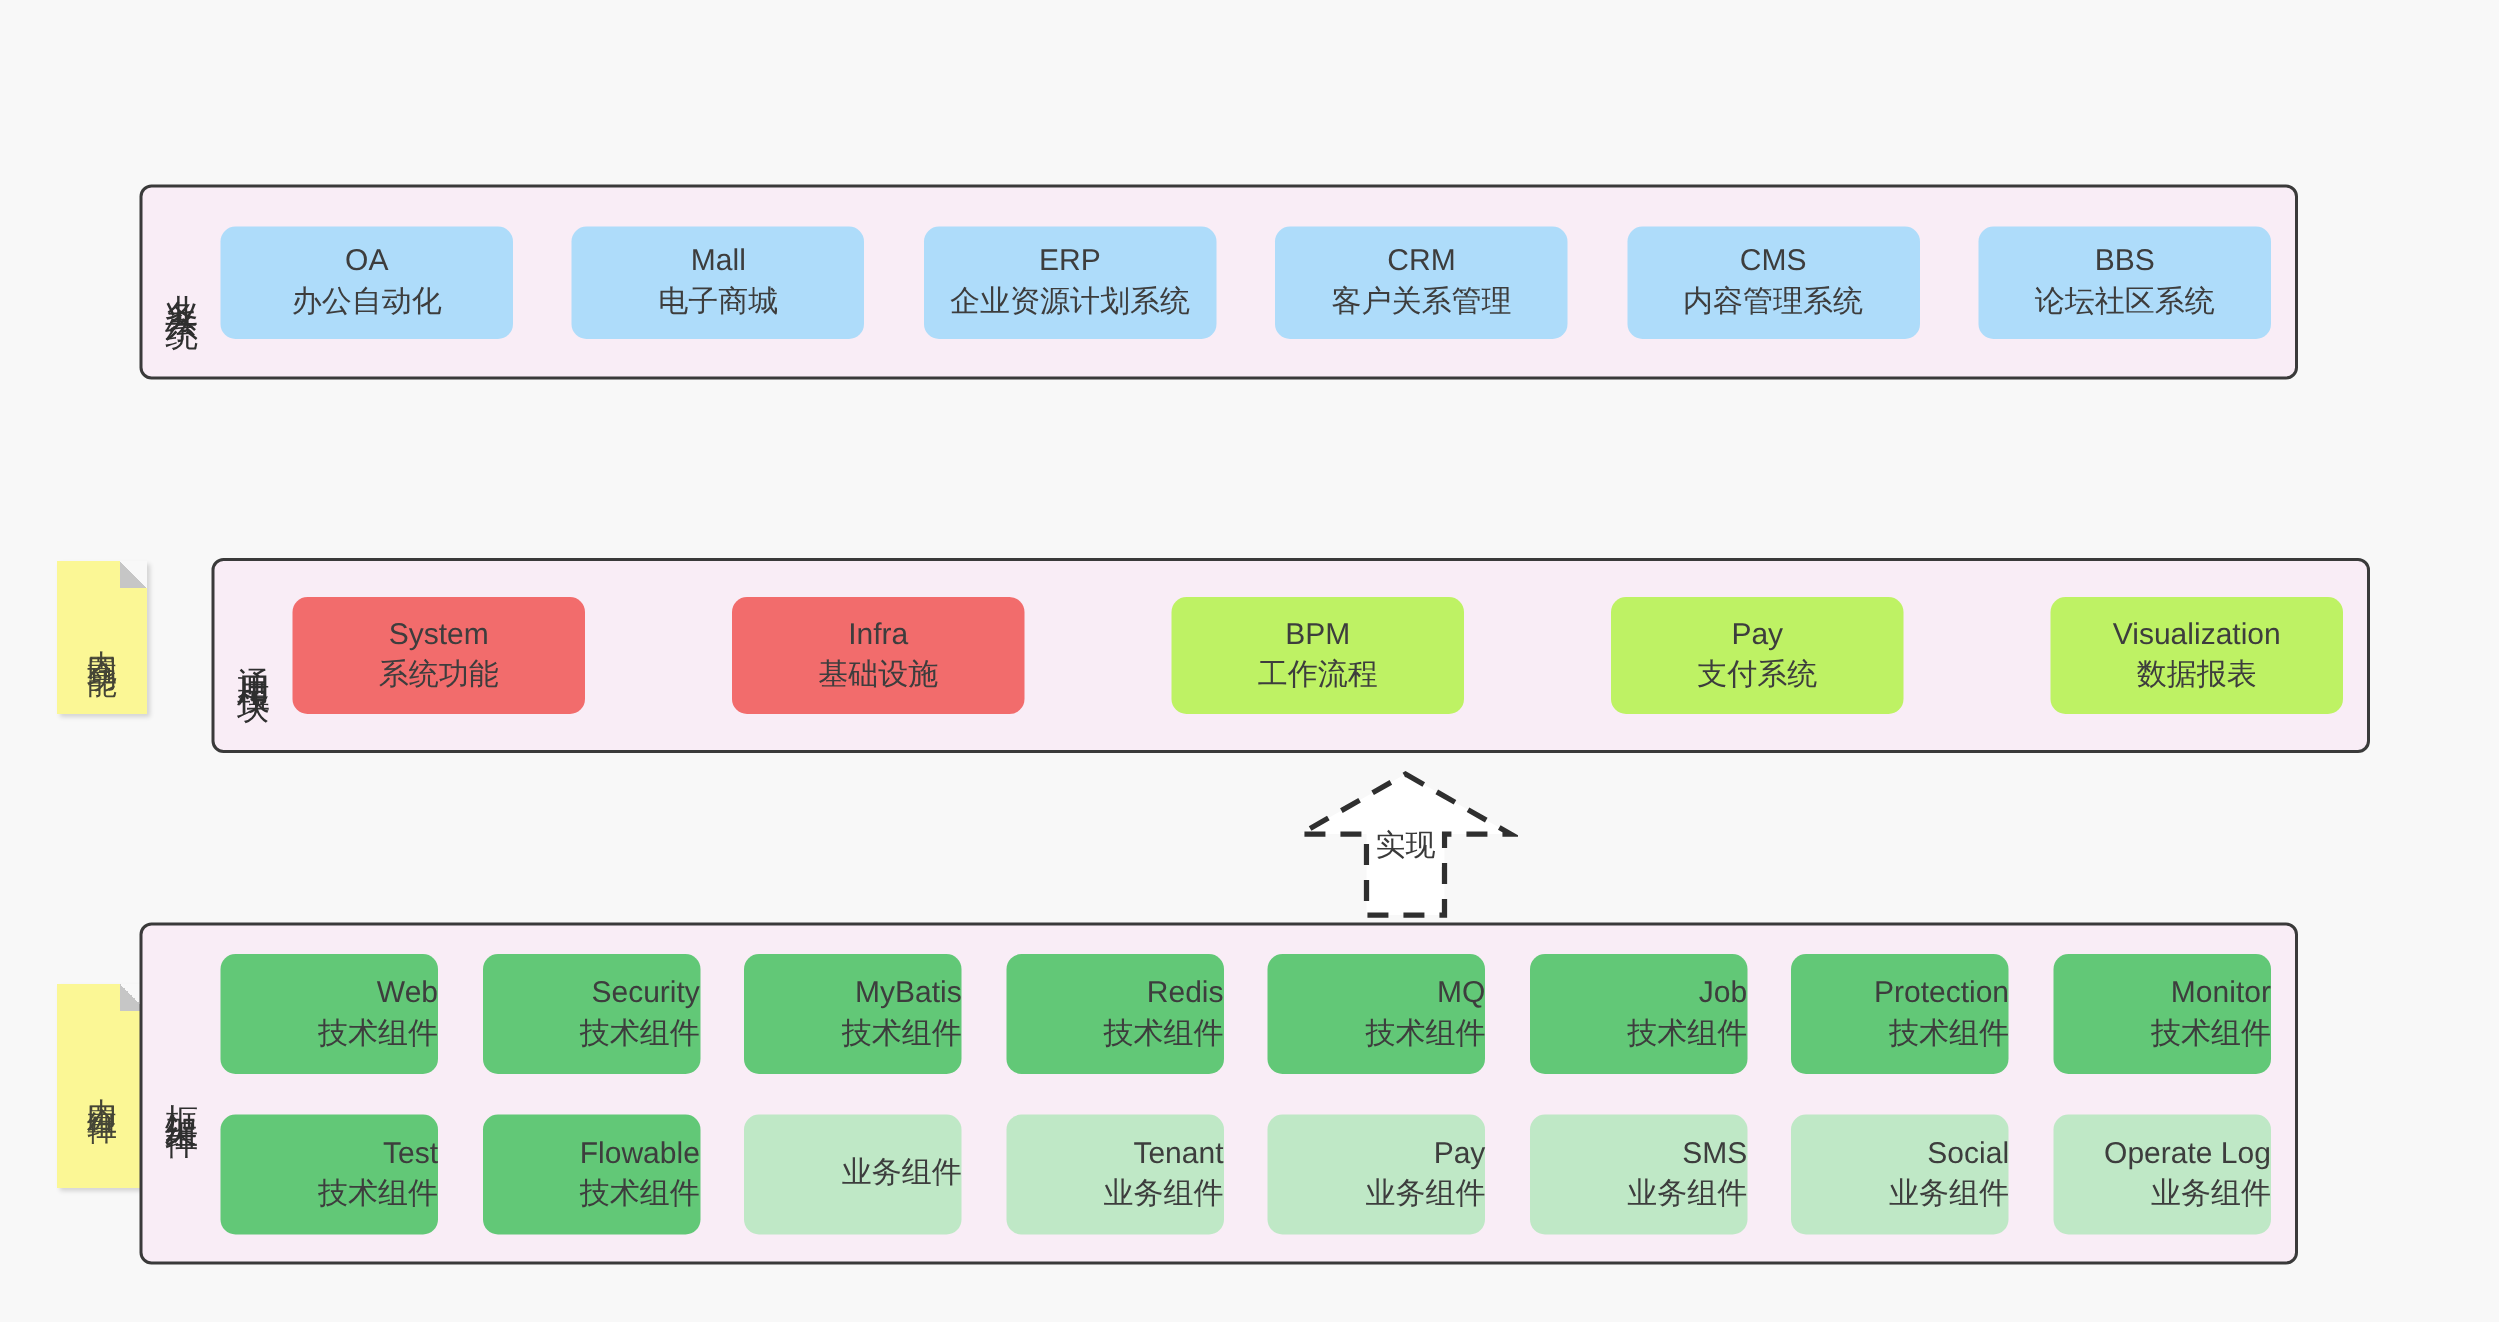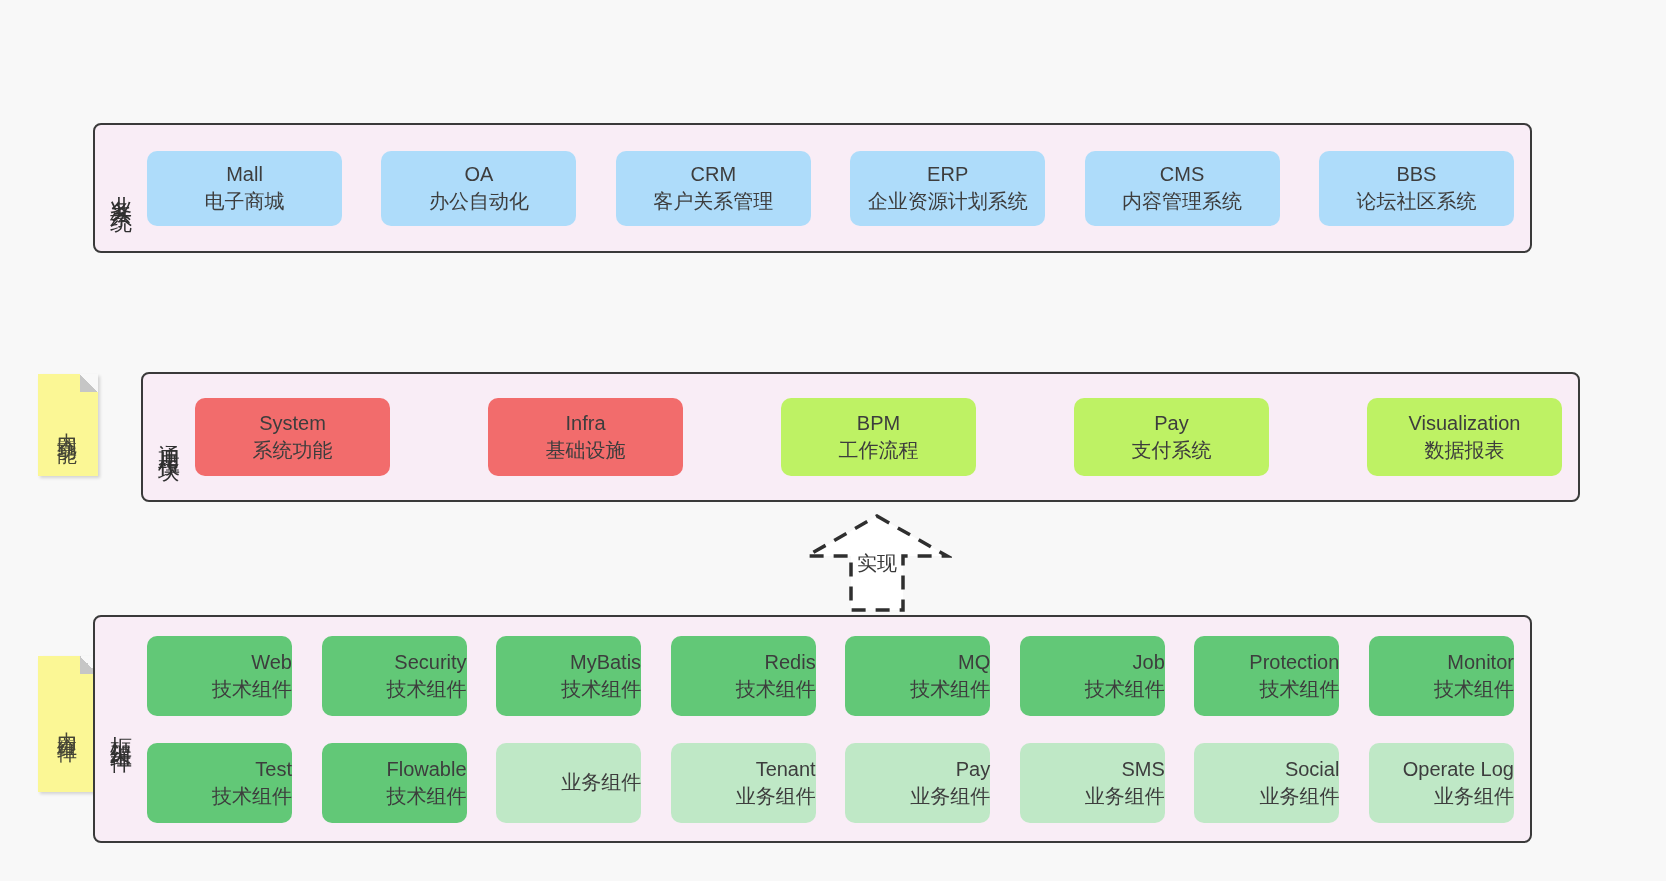--- a/index.html
+++ b/index.html
@@ -43,21 +43,21 @@
   .sticky-1 { top:374px; height:102px; }
   .sticky-2 { top:656px; height:136px; }
   .sticky-fold { position:absolute; top:0; right:0; width:18px; height:18px;
                  background:linear-gradient(to bottom left, #f8f8f8 50%, #c6c6c6 50%); }
   .sticky-text { writing-mode:vertical-rl; text-orientation:upright;
                  font-size:20px; letter-spacing:4px; color:#454536; }
 
   
   .arrow { position:absolute; width:150px; height:100px; z-index:3; }
   .arrow-1 { left:800px; top:258px; }
-  .arrow-2 { left:802px; top:513px; }
+  .arrow-2 { left:862px; top:513px; }
   .arrow svg { position:absolute; left:0; top:0; }
   .arrow-label { position:absolute; left:50%; top:36px; transform:translateX(-50%);
                  background:#ffffff; padding:1px 4px; font-size:20px; color:#3a3a3a;
                  white-space:nowrap; }
 </style>
 </head>
 <body>
 
 <div class="canvas">
 
@@ -69,34 +69,34 @@
     <span class="sticky-fold"></span>
     <span class="sticky-text">内置组件</span>
   </div>
 
   <section class="band band-1">
     <div class="band-label-wrap">
       <div class="band-label">业务系统</div>
     </div>
     <div class="band-content">
       <div class="node w6 blue">
+        <div>OA</div>
+        <div>办公自动化</div>
+      </div>
+      <div class="node w6 blue">
         <div>Mall</div>
         <div>电子商城</div>
       </div>
       <div class="node w6 blue">
-        <div>OA</div>
-        <div>办公自动化</div>
+        <div>ERP</div>
+        <div>企业资源计划系统</div>
       </div>
       <div class="node w6 blue">
         <div>CRM</div>
         <div>客户关系管理</div>
-      </div>
-      <div class="node w6 blue">
-        <div>ERP</div>
-        <div>企业资源计划系统</div>
       </div>
       <div class="node w6 blue">
         <div>CMS</div>
         <div>内容管理系统</div>
       </div>
       <div class="node w6 blue">
         <div>BBS</div>
         <div>论坛社区系统</div>
       </div>
     </div>

